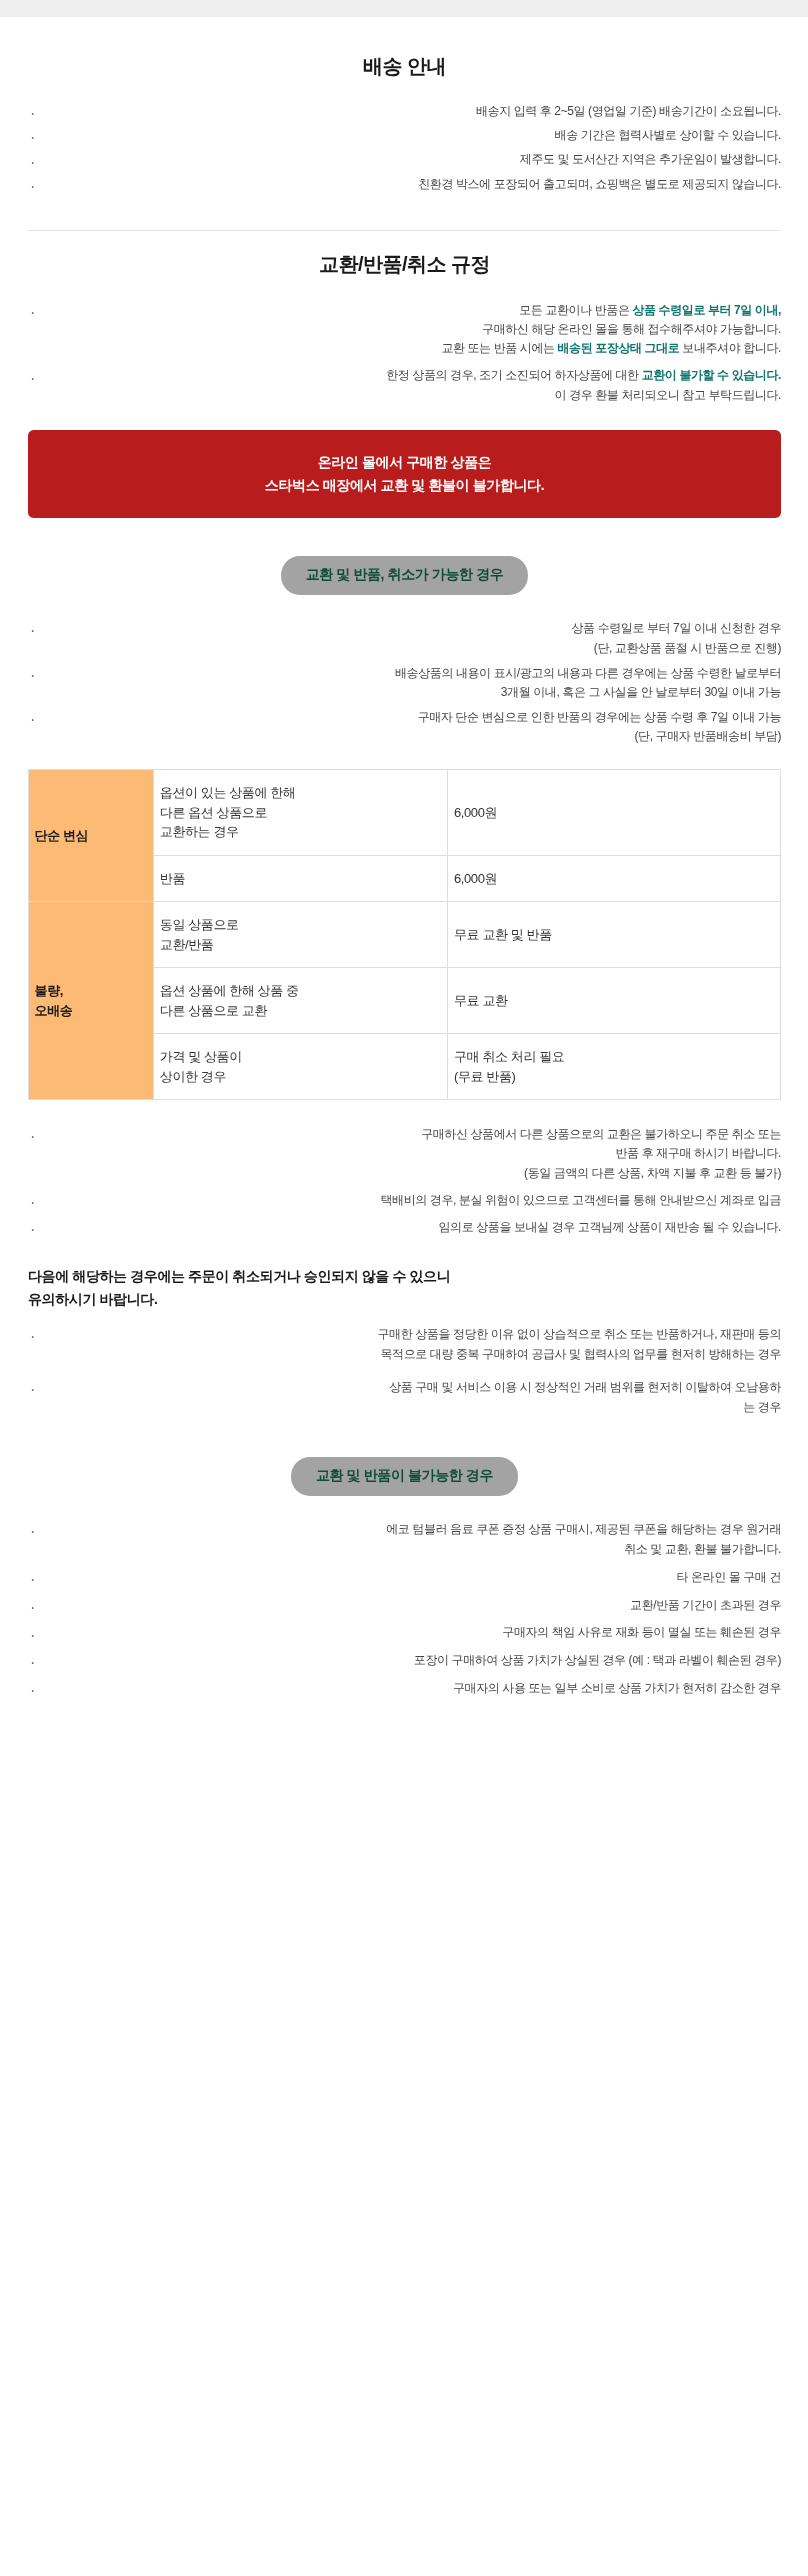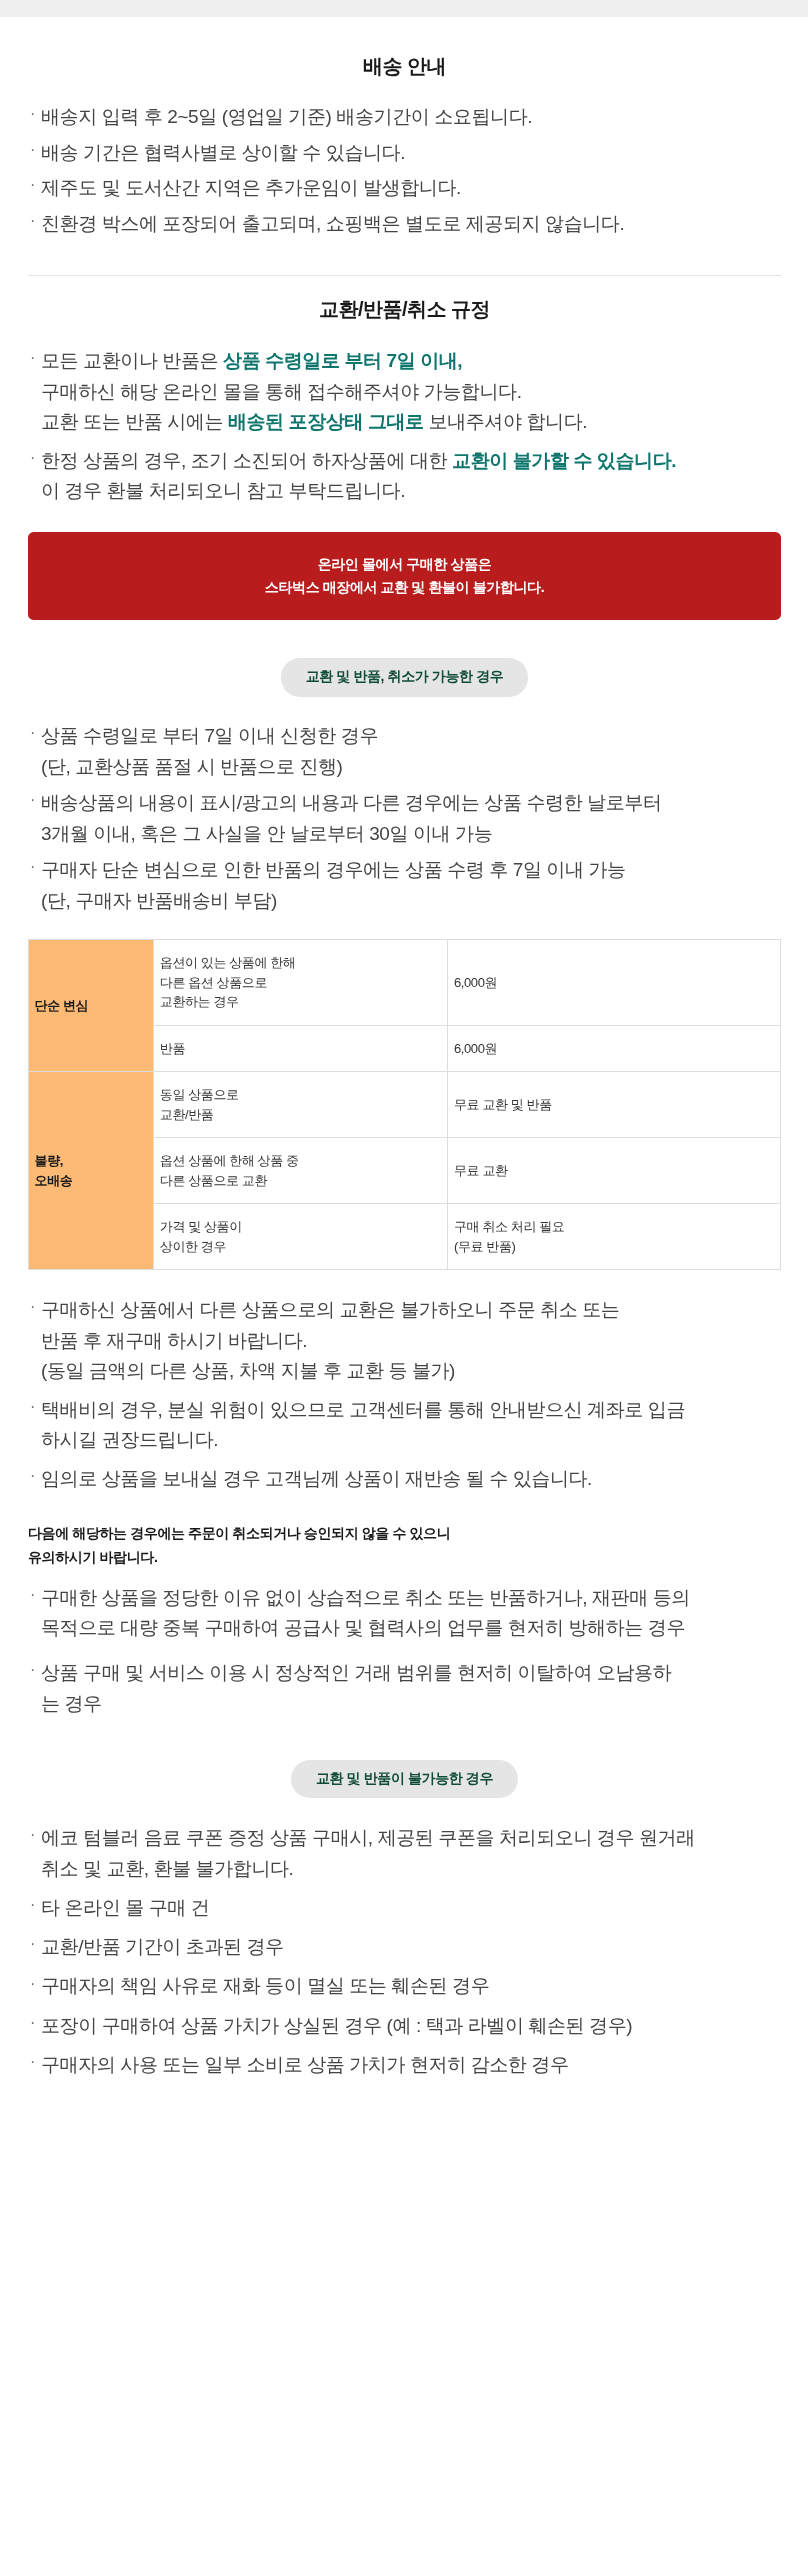--- a/index.html
+++ b/index.html
@@ -30,25 +30,26 @@
   }
   #shipping-title { padding-top: 36px; }
   .bullet-list {
     margin: 0;
     padding: 0;
     list-style: none;
   }
   .bullet-list li {
     position: relative;
     padding-left: 13px;
-    font-size: 19px;
+    font-size: 12px;
     line-height: 1.62;
     color: #444;
     margin-bottom: 4.7px;
     letter-spacing: -0.4px;
+    text-align: right;
   }
   .bullet-list li::before {
     content: "·";
     position: absolute;
     left: 1.9px;
     top: -0.9px;
     font-size: 16px;
     color: #666;
     line-height: 1.6;
   }
@@ -76,21 +77,21 @@
     font-weight: bold;
     line-height: 1.65;
     letter-spacing: -0.4px;
   }
   .pill-wrap {
     text-align: center;
     margin-top: 38px;
   }
   .pill {
     display: inline-block;
-    background: #e5e5e5;
+    background: #a3a3a3;
     color: #0f4c36;
     font-weight: bold;
     font-size: 14px;
     border-radius: 19px;
     padding: 10.3px 24.5px;
     letter-spacing: -0.4px;
   }
   #possible-list { margin-top: 24.5px; }
   #possible-list li { margin-bottom: 5.6px; }
 
@@ -218,21 +219,20 @@
   </table>
 
   <ul class="bullet-list" id="after-table-list">
       <li>
         <div>구매하신 상품에서 다른 상품으로의 교환은 불가하오니 주문 취소 또는</div>
         <div>반품 후 재구매 하시기 바랍니다.</div>
         <div>(동일 금액의 다른 상품, 차액 지불 후 교환 등 불가)</div>
       </li>
       <li>
         <div>택배비의 경우, 분실 위험이 있으므로 고객센터를 통해 안내받으신 계좌로 입금</div>
-        <div>하시길 권장드립니다.</div>
       </li>
       <li>
         <div>임의로 상품을 보내실 경우 고객님께 상품이 재반송 될 수 있습니다.</div>
       </li>
     </ul>
 
   <div class="para-title">
     <div>다음에 해당하는 경우에는 주문이 취소되거나 승인되지 않을 수 있으니</div>
     <div>유의하시기 바랍니다.</div>
   </div>
@@ -247,21 +247,21 @@
         <div>는 경우</div>
       </li>
     </ul>
 
   <div class="pill-wrap" id="impossible-pill-wrap">
     <span class="pill">교환 및 반품이 불가능한 경우</span>
   </div>
 
   <ul class="bullet-list" id="impossible-list">
       <li>
-        <div>에코 텀블러 음료 쿠폰 증정 상품 구매시, 제공된 쿠폰을 처리되오니 경우 원거래</div>
+        <div>에코 텀블러 음료 쿠폰 증정 상품 구매시, 제공된 쿠폰을 해당하는 경우 원거래</div>
         <div>취소 및 교환, 환불 불가합니다.</div>
       </li>
       <li>
         <div>타 온라인 몰 구매 건</div>
       </li>
       <li>
         <div>교환/반품 기간이 초과된 경우</div>
       </li>
       <li>
         <div>구매자의 책임 사유로 재화 등이 멸실 또는 훼손된 경우</div>

